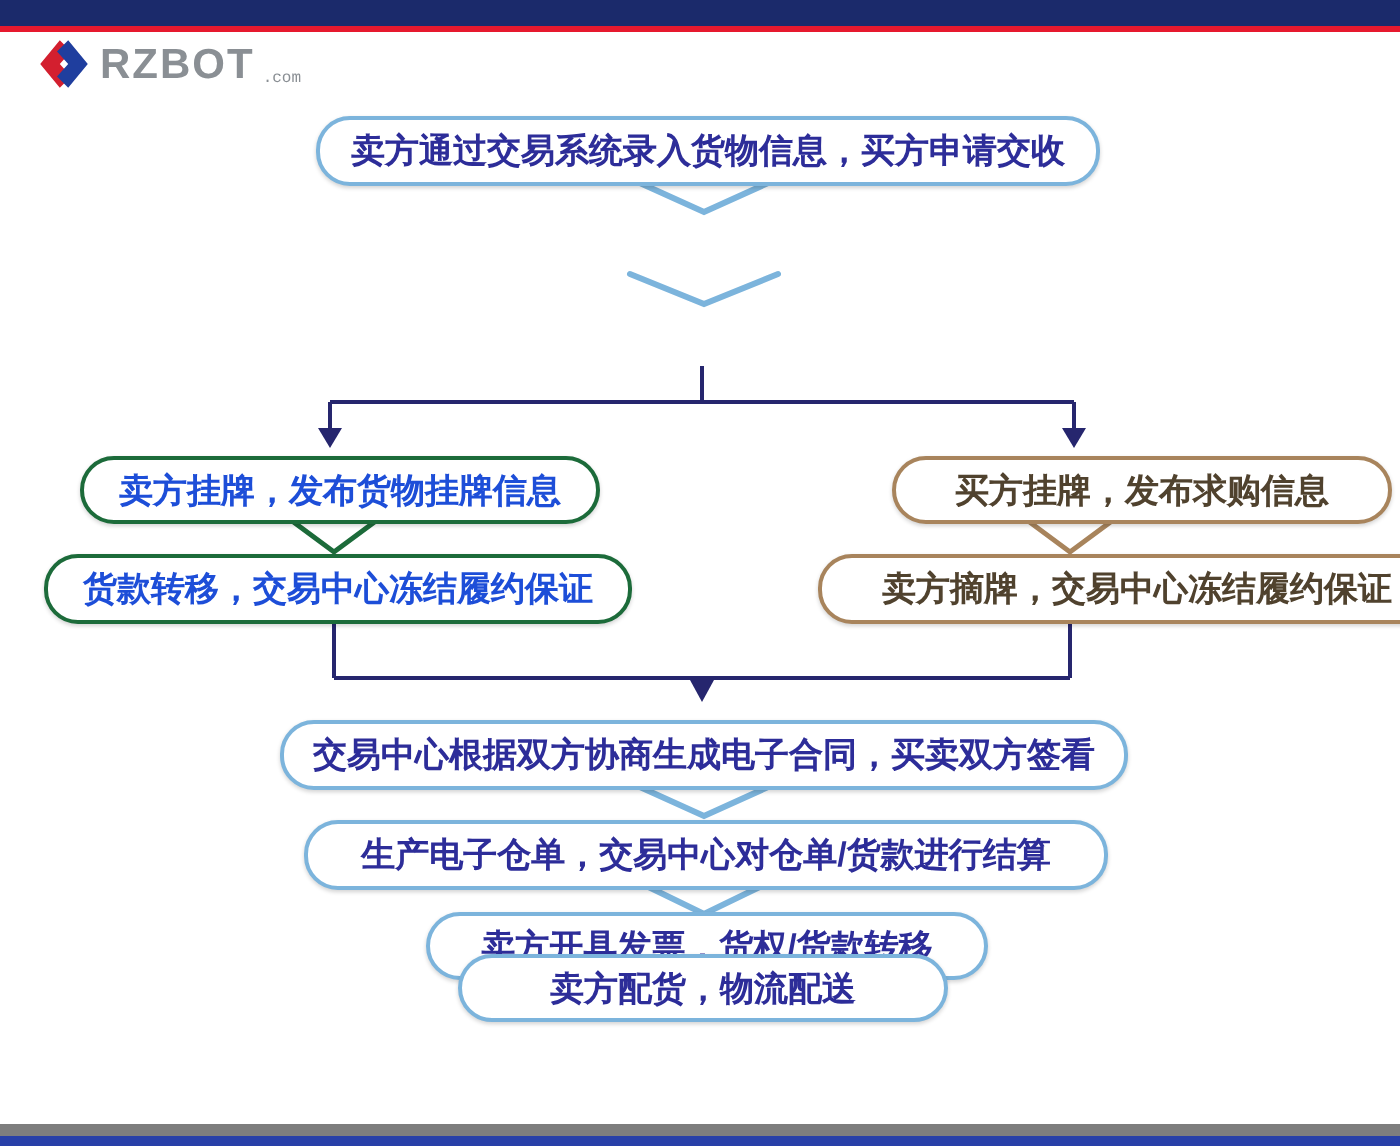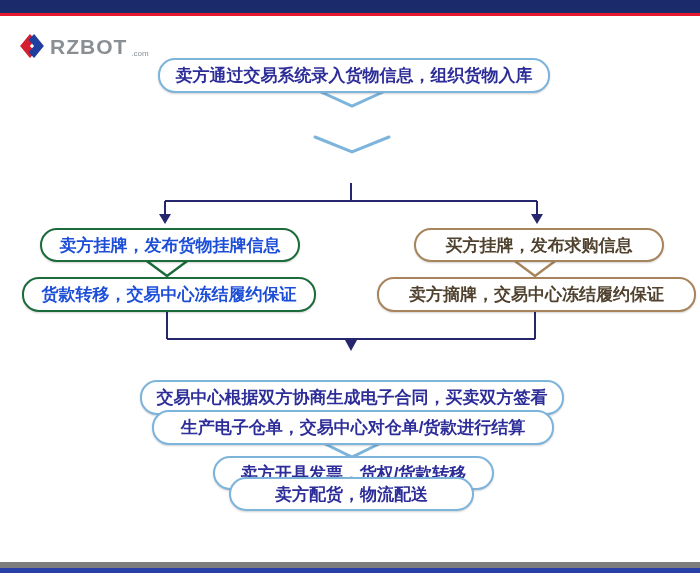--- a/index.html
+++ b/index.html
@@ -6,32 +6,32 @@
   .page{
     position:relative;width:700px;height:573px;background:#ffffff;overflow:hidden;
     font-family:"Liberation Sans","DejaVu Sans",sans-serif;
   }
   
   .topbar-navy{position:absolute;left:0;top:0;width:700px;height:13px;background:#1b2a6b;}
   .topbar-red{position:absolute;left:0;top:13px;width:700px;height:3px;background:#e6192e;}
   .botbar-gray{position:absolute;left:0;top:562px;width:700px;height:6px;background:#7e7e7e;}
   .botbar-blue{position:absolute;left:0;top:568px;width:700px;height:5px;background:#2840a8;}
   
-  .logo{position:absolute;left:18px;top:32px;display:flex;align-items:center;gap:4px;cursor:pointer;}
+  .logo{position:absolute;left:18px;top:18px;display:flex;align-items:center;gap:4px;cursor:pointer;}
   .logo-text{font-weight:bold;font-size:21px;color:#8a8f94;letter-spacing:1px;line-height:1;}
-  .logo-suffix{font-size:8px;color:#8a8f94;align-self:flex-end;margin-bottom:2px;}
+  .logo-suffix{font-size:8px;color:#8a8f94;align-self:flex-end;margin-bottom:2px;font-family:Liberation Mono, monospace;}
   
   .node{
     position:absolute;display:flex;align-items:center;justify-content:center;
     background:#fff;border-radius:17px;font-weight:bold;font-size:17px;
     white-space:nowrap;box-shadow:0 1px 2px rgba(0,0,0,0.18);
   }
   .blue{border:2px solid #7cb4dc;color:#2d2d99;}
   .green{border:2px solid #1c6b3a;color:#1d4ed8;}
-  .brown{border:2px solid #a8845c;color:#50422e;}
+  .brown{border:2px solid #a8845c;color:#50422e;margin-left:32px;}
   .connectors{position:absolute;left:0;top:0;width:700px;height:573px;pointer-events:none;}
 </style>
 </head>
 <body>
 
 <div class="page">
 
   <div class="topbar-navy"></div>
   <div class="topbar-red"></div>
 
@@ -59,29 +59,29 @@
     <polygon points="531,214 543,214 537,224" fill="#26266e"></polygon>
 
     <path d="M140,256 L167,276 L194,256" fill="none" stroke="#1c6b3a" stroke-width="2.5" stroke-linecap="round"></path>
 
     <path d="M508,256 L535,276 L562,256" fill="none" stroke="#a8845c" stroke-width="2.5" stroke-linecap="round"></path>
 
     <path d="M167,308 L167,339 M535,308 L535,339 M167,339 L535,339" fill="none" stroke="#26266e" stroke-width="2"></path>
     <polygon points="345,340 357,340 351,351" fill="#26266e"></polygon>
   </svg>
 
-  <div class="node blue" style="left:158px;top:58px;width:388px;height:31px">卖方通过交易系统录入货物信息，组织货物入库</div>
+  <div class="node blue" style="left:158px;top:58px;width:388px;height:31px">卖方通过交易系统录入货物信息，买方申请交收</div>
 
   <div class="node green" style="left:40px;top:228px;width:256px;height:30px">卖方挂牌，发布货物挂牌信息</div>
   <div class="node green" style="left:22px;top:277px;width:290px;height:31px">货款转移，交易中心冻结履约保证</div>
 
   <div class="node brown" style="left:414px;top:228px;width:246px;height:30px">买方挂牌，发布求购信息</div>
   <div class="node brown" style="left:377px;top:277px;width:315px;height:31px">卖方摘牌，交易中心冻结履约保证</div>
 
-  <div class="node blue" style="left:140px;top:380px;width:420px;height:31px">交易中心根据双方协商生成电子合同，买卖双方签看</div>
+  <div class="node blue" style="left:140px;top:360px;width:420px;height:31px">交易中心根据双方协商生成电子合同，买卖双方签看</div>
   <div class="node blue" style="left:152px;top:410px;width:398px;height:31px">生产电子仓单，交易中心对仓单/货款进行结算</div>
   <div class="node blue" style="left:213px;top:456px;width:277px;height:30px">卖方开具发票，货权/货款转移</div>
   <div class="node blue" style="left:229px;top:477px;width:241px;height:30px">卖方配货，物流配送</div>
 
   <div class="botbar-gray"></div>
   <div class="botbar-blue"></div>
 
 </div>
 
 </body></html>

